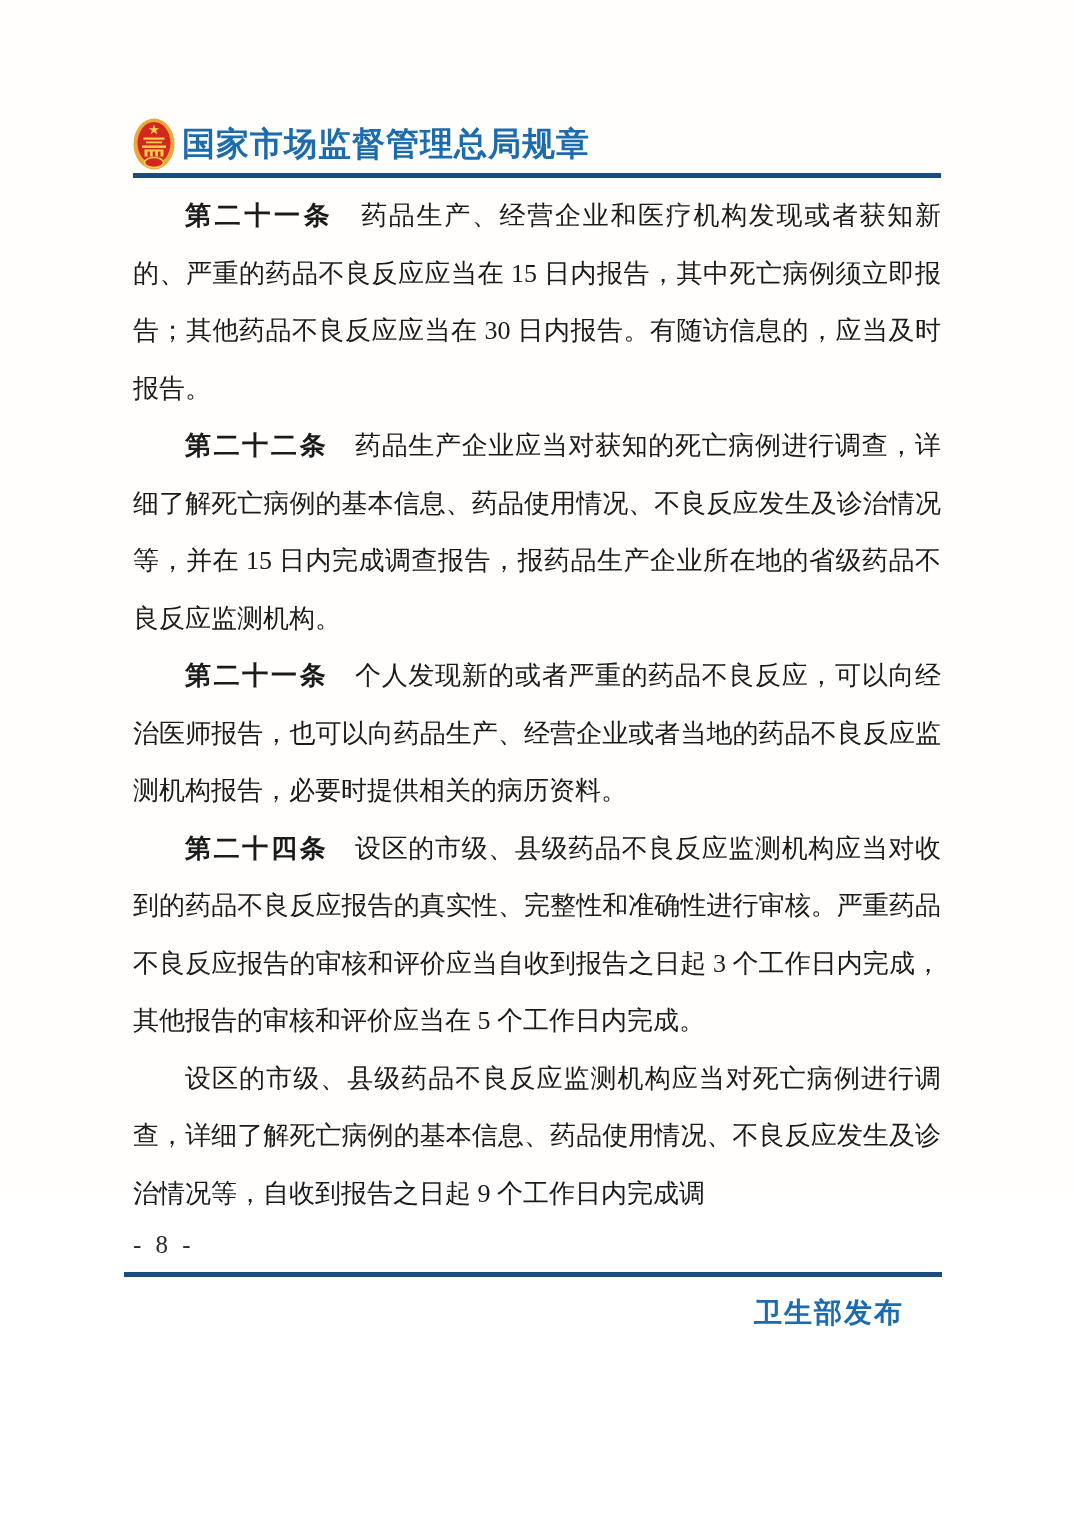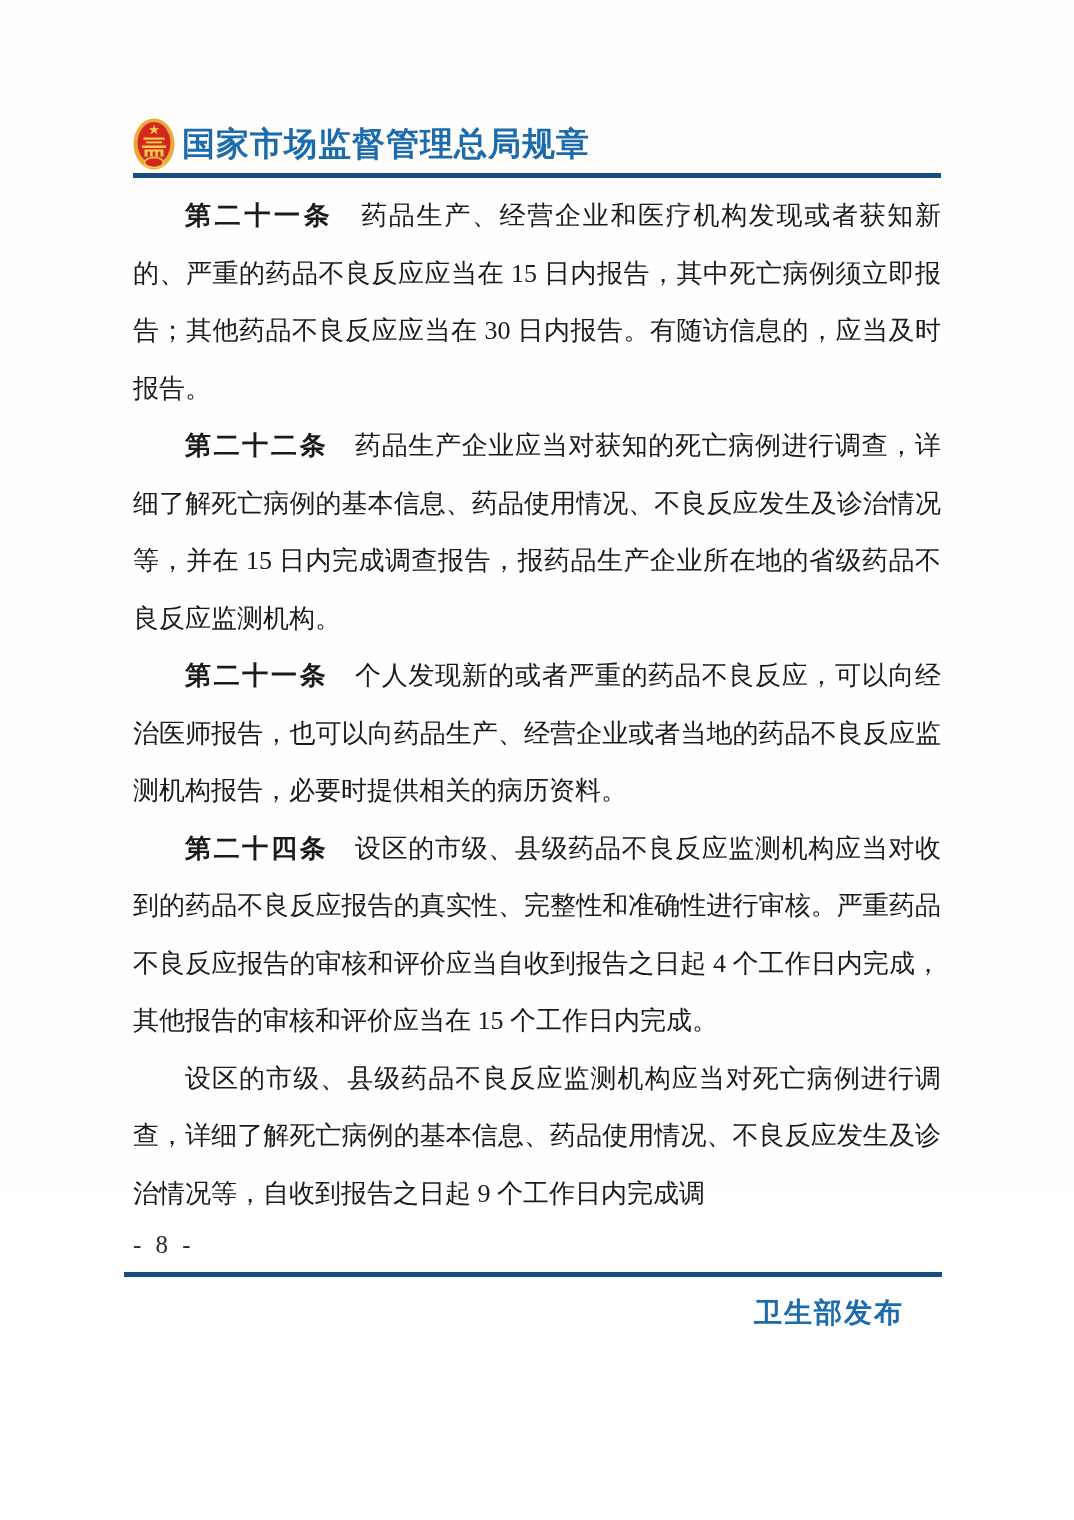--- a/index.html
+++ b/index.html
@@ -115,21 +115,21 @@
         </svg>
       </span>
       <span class="header-title">国家市场监督管理总局规章</span>
     </div>
     <div class="header-rule"></div>
 
     <div class="doc-body">
       <p><b class="article-lead">第二十一条</b><span>　药品生产、经营企业和医疗机构发现或者获知新的、严重的药品不良反应应当在 15 日内报告，其中死亡病例须立即报告；其他药品不良反应应当在 30 日内报告。有随访信息的，应当及时报告。</span></p>
       <p><b class="article-lead">第二十二条</b><span>　药品生产企业应当对获知的死亡病例进行调查，详细了解死亡病例的基本信息、药品使用情况、不良反应发生及诊治情况等，并在 15 日内完成调查报告，报药品生产企业所在地的省级药品不良反应监测机构。</span></p>
       <p><b class="article-lead">第二十一条</b><span>　个人发现新的或者严重的药品不良反应，可以向经治医师报告，也可以向药品生产、经营企业或者当地的药品不良反应监测机构报告，必要时提供相关的病历资料。</span></p>
-      <p><b class="article-lead">第二十四条</b><span>　设区的市级、县级药品不良反应监测机构应当对收到的药品不良反应报告的真实性、完整性和准确性进行审核。严重药品不良反应报告的审核和评价应当自收到报告之日起 4 个工作日内完成，其他报告的审核和评价应当在 15 个工作日内完成。</span></p>
+      <p><b class="article-lead">第二十四条</b><span>　设区的市级、县级药品不良反应监测机构应当对收到的药品不良反应报告的真实性、完整性和准确性进行审核。严重药品不良反应报告的审核和评价应当自收到报告之日起 3 个工作日内完成，其他报告的审核和评价应当在 5 个工作日内完成。</span></p>
       <p><span>设区的市级、县级药品不良反应监测机构应当对死亡病例进行调查，详细了解死亡病例的基本信息、药品使用情况、不良反应发生及诊治情况等，自收到报告之日起 9 个工作日内完成调</span></p>
     </div>
 
     <div class="page-number">- 8 -</div>
     <div class="footer-rule"></div>
     <div class="publisher">卫生部发布</div>
 
   </div>
 </div>
 

